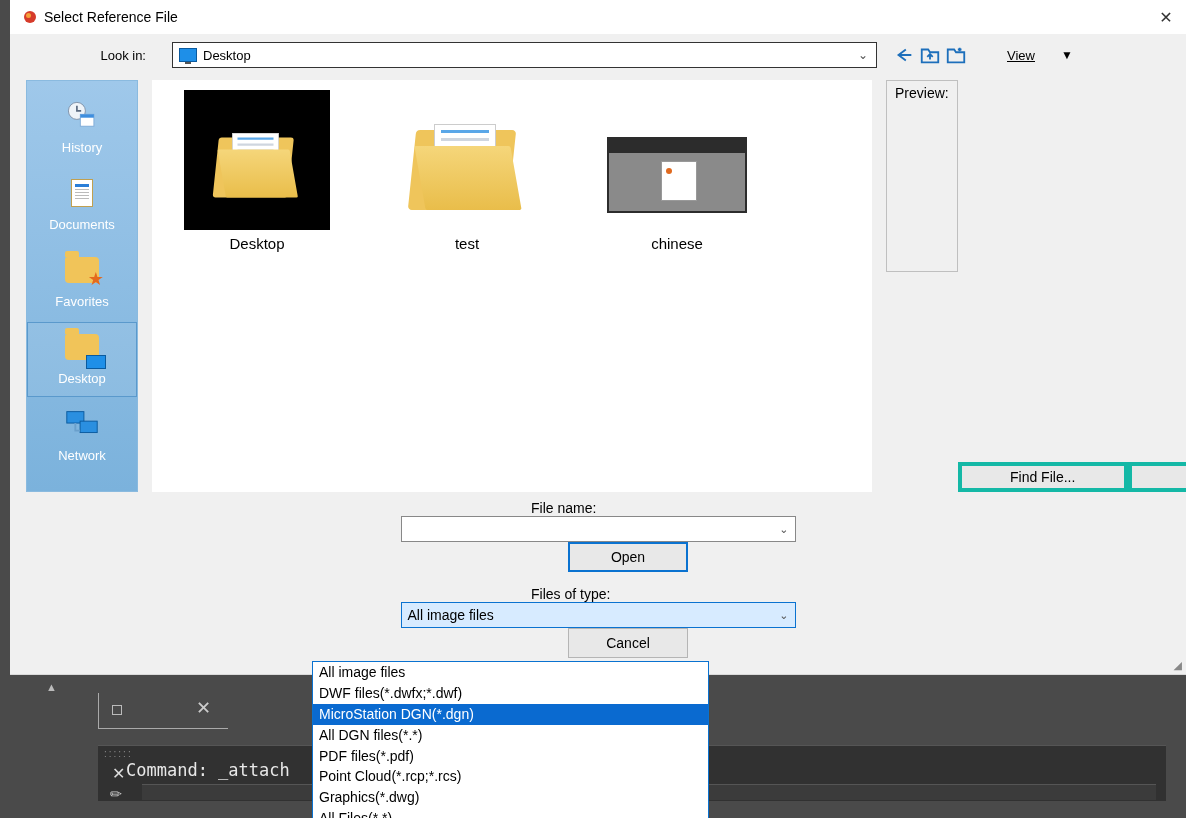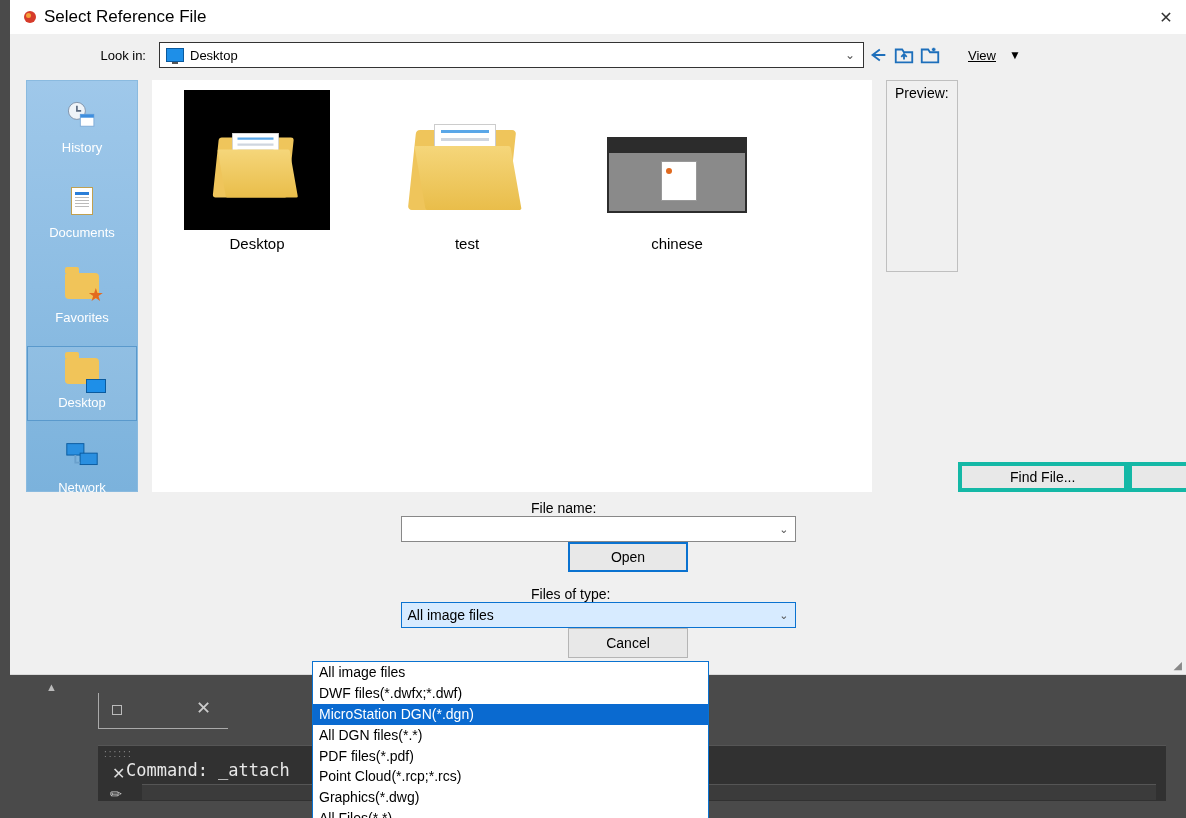--- a/index.html
+++ b/index.html
@@ -23,21 +23,21 @@
     flex-direction: column;
     border-bottom: 1px solid #dadada;
   }
   .titlebar {
     height: 34px;
     display: flex;
     align-items: center;
     padding: 0 10px;
     background: #fff;
   }
-  .titlebar .title { flex: 1; font-size: 17px; padding-left: 4px; }
+  .titlebar .title { flex: 1; font-size: 14px; padding-left: 4px; }
   .titlebar .close {
     width: 20px; height: 20px;
     display: flex; align-items: center; justify-content: center;
     cursor: pointer;
     font-size: 16px;
     color: #333;
   }
   .app-icon {
     width: 20px; height: 20px;
     position: relative;
@@ -57,21 +57,21 @@
     width: 5px; height: 5px;
     background: #f6a13a;
     border-radius: 50%;
     top: 6px; left: 6px;
   }
 
   .lookin-row {
     display: flex;
     align-items: center;
     padding: 8px 20px 12px 16px;
-    gap: 3px;
+    gap: 16px;
   }
   .lookin-label { width: 130px; text-align: right; padding-right: 10px; }
   .lookin-select {
     flex: 0 0 705px;
     height: 26px;
     border: 1px solid #333;
     background: #fff;
     display: flex;
     align-items: center;
     padding: 0 6px;
@@ -110,21 +110,21 @@
   }
   
   .places {
     width: 126px;
     background: linear-gradient(#9fc8ea,#7bb2dc);
     border: 1px solid #8abadf;
     display: flex;
     flex-direction: column;
     align-items: center;
     padding: 10px 0;
-    gap: 10px;
+    gap: 2px;
   }
   .place {
     width: 110px;
     padding: 6px 0 10px 0;
     display:flex; flex-direction:column; align-items:center;
     color:#fff; font-size:13px;
     cursor:pointer;
     border:1px solid transparent;
   }
   .place.selected {

